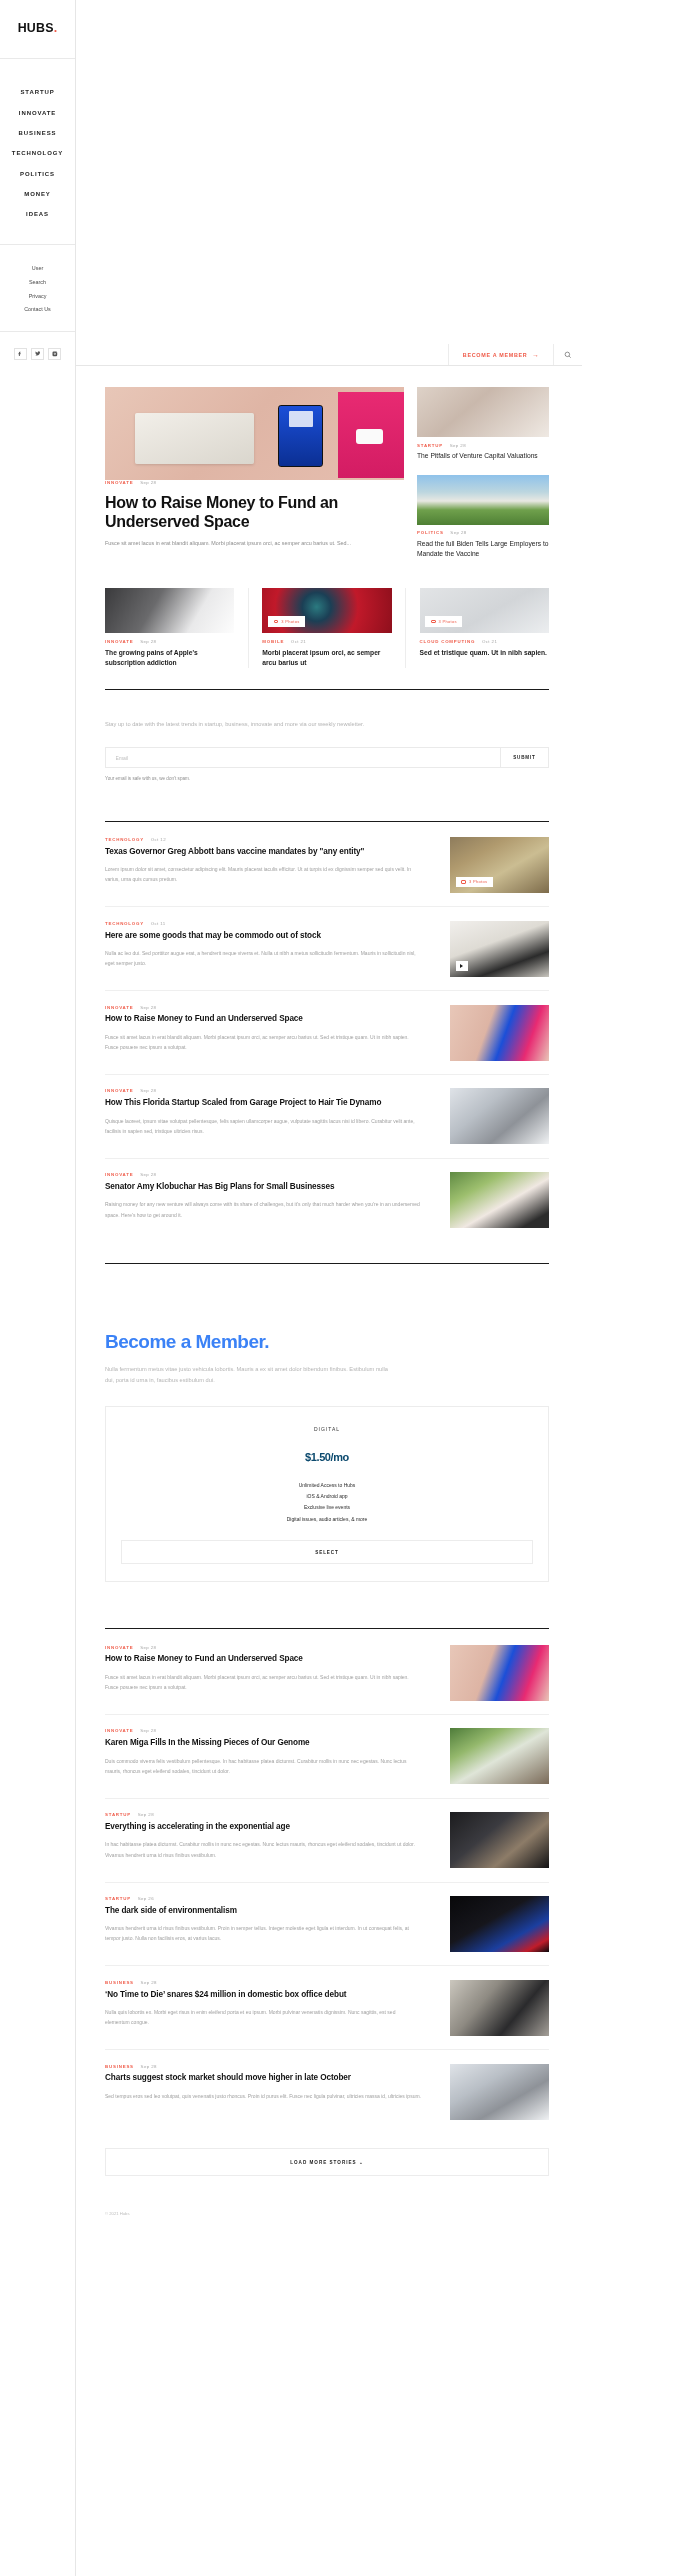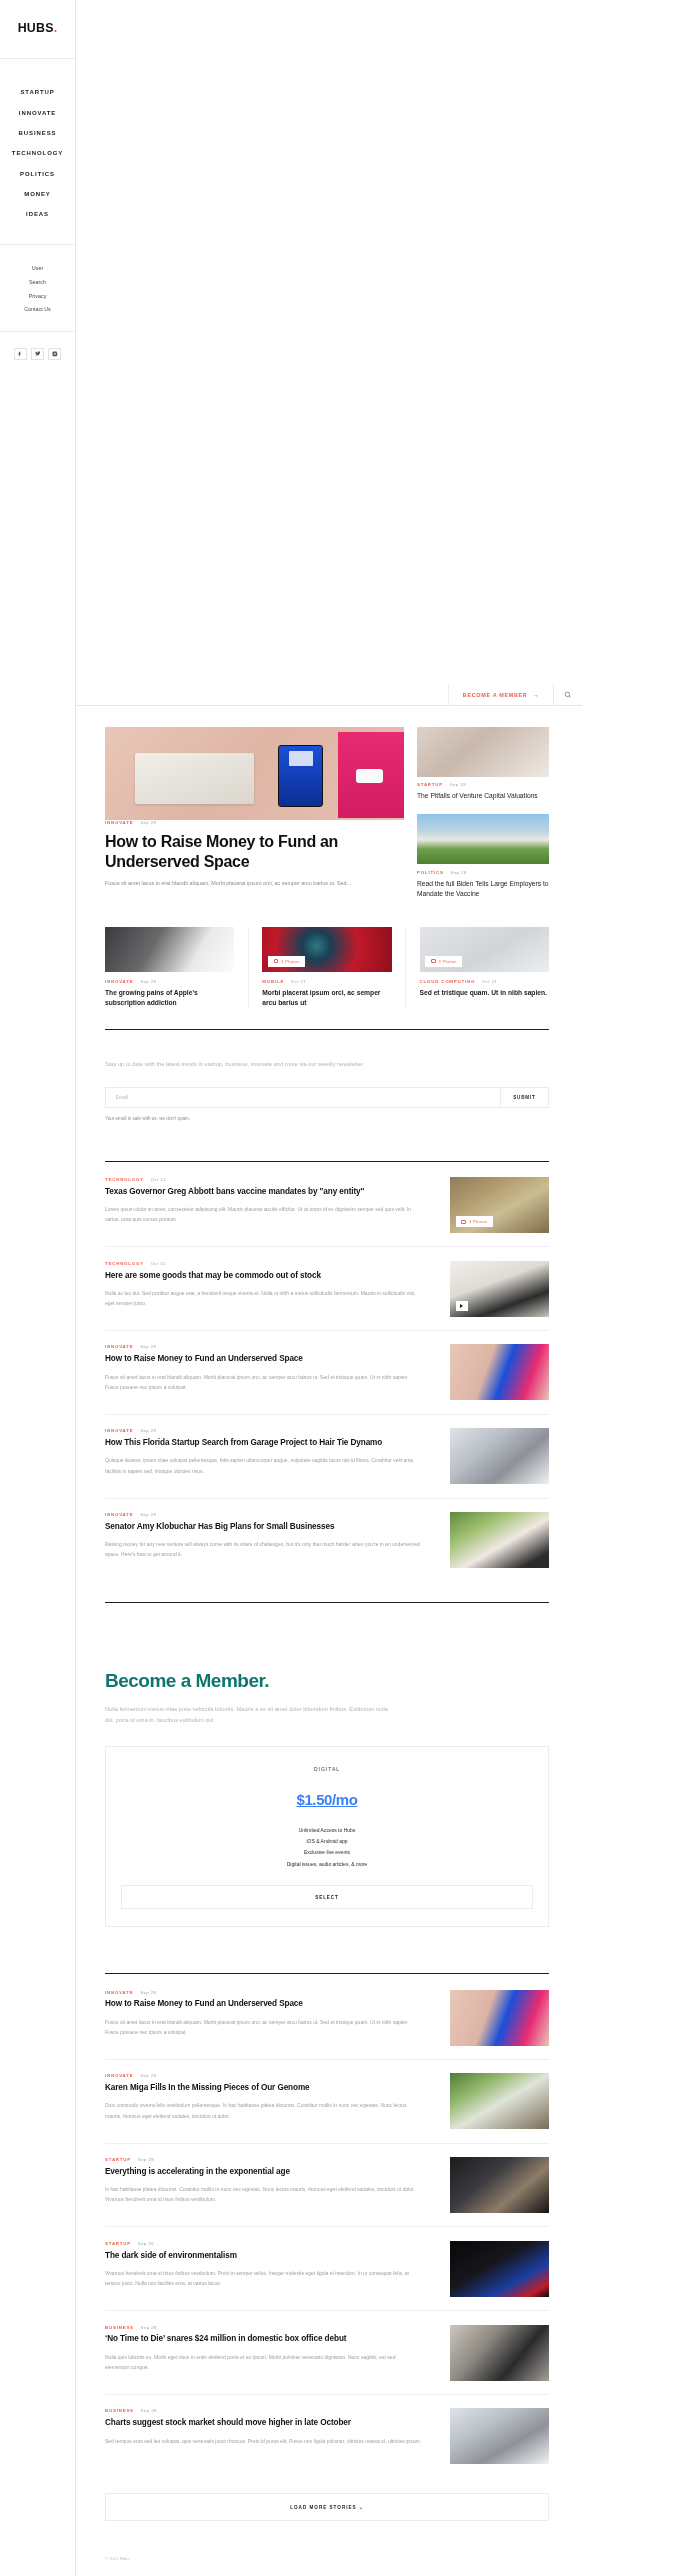--- a/index.html
+++ b/index.html
@@ -6,21 +6,21 @@
   html, body {
     width: 689px;
     background: #fff;
     font-family: "Liberation Sans", sans-serif;
     color: #1b1b1b;
     -webkit-font-smoothing: antialiased;
   }
   body { width: 689px; min-height: 2576px; position: relative; }
 
   
-  .page { display: flex; width: 582px; align-items: flex-end; }
+  .page { display: flex; width: 582px; align-items: center; }
 
   
   .sidebar {
     width: 76px;
     flex: 0 0 76px;
     border-right: 1px solid #e6e6e6;
     background: #fff;
     padding-top: 21px;
     text-align: center;
     min-height: 2576px;
@@ -245,38 +245,37 @@
   .im-e { background: linear-gradient(150deg,#5f8a43 0%,#9dbf6e 28%,#f0e8e2 56%,#2c2c2c 86%); }
   .im-f { background: linear-gradient(150deg,#4e7c3a 0%,#94b86c 28%,#dfe5d8 52%,#7a6a58 100%); }
   .im-g { background: linear-gradient(140deg,#1c1c1e 0%,#3b3b40 38%,#8d7c68 66%,#121214 100%); }
   .im-h { background: linear-gradient(150deg,#08080a 0%,#16161c 42%,#1b3fa0 70%,#c01c2a 88%,#0a0a0c 100%); }
   .im-i { background: linear-gradient(130deg,#cbc7be 0%,#8e8a82 35%,#2a2a2c 66%,#a5a099 100%); }
   .im-j { background: linear-gradient(150deg,#dfe3e8 0%,#b9bfc6 35%,#8e9298 64%,#f0f2f4 100%); }
 
   
   .member { padding: 19px 0 25px; }
   .member-title {
-    font-size: 19px; font-weight: 700; letter-spacing: -0.5px; color: #0f766e; margin-top: 48px;
+    font-size: 19px; font-weight: 700; letter-spacing: -0.5px; color: #3b82f6; margin-top: 48px;
   }
   .member-sub {
     font-size: 5.7px; line-height: 2; color: #b4b4b4; margin-top: 11.5px; max-width: 64%;
   }
   .plans { display: flex; gap: 17px; margin-top: 19px; }
   .plan {
     flex: 1 1 0; border: 1px solid #ececec; padding: 19px 15.3px 17px;
     text-align: center; background: #fff;
   }
   .plan.featured { border: 1.9px solid #ef5b49; }
   .plan-name {
     font-size: 5px; letter-spacing: 1px; color: #333; text-transform: uppercase;
   }
   .plan-price {
-    font-size: 15px; font-weight: 700; color: #3b82f6; margin: 19px 0 17px;
+    font-size: 11px; font-weight: 700; color: #0c4a6e; margin: 19px 0 17px;
     letter-spacing: -0.4px;
-    text-decoration: underline;
   }
   .plan-feat { font-size: 5px; line-height: 2.25; color: #2a2a2a; }
   .plan-btn {
     display: block; width: 100%; margin-top: 15.3px;
     border: 1px solid #ececec; background: #fff;
     font-size: 4.6px; font-weight: 700; letter-spacing: 0.9px;
     padding: 8.6px 0; cursor: pointer; color: #1b1b1b; font-family: inherit;
   }
 
   
@@ -492,21 +491,21 @@
             <div class="story-img im-c"></div>
           </div>
         </article>
 
         <article class="story">
           <div class="story-text">
             <div class="kicker">
               <span class="cat">INNOVATE</span>
               <span class="date">Sep 28</span>
             </div>
-            <h3 class="story-title">How This Florida Startup Search from Garage Project to Hair Tie Dynamo</h3>
+            <h3 class="story-title">How This Florida Startup Scaled from Garage Project to Hair Tie Dynamo</h3>
             <p class="story-ex">Quisque laoreet, ipsum vitae volutpat pellentesque, felis sapien ullamcorper augue, vulputate sagittis lacus nisi id libero. Curabitur velit ante, facilisis in sapien sed, tristique ultricies risus.</p>
           </div>
           <div class="story-media">
             <div class="story-img im-d"></div>
           </div>
         </article>
 
         <article class="story">
           <div class="story-text">
             <div class="kicker">

